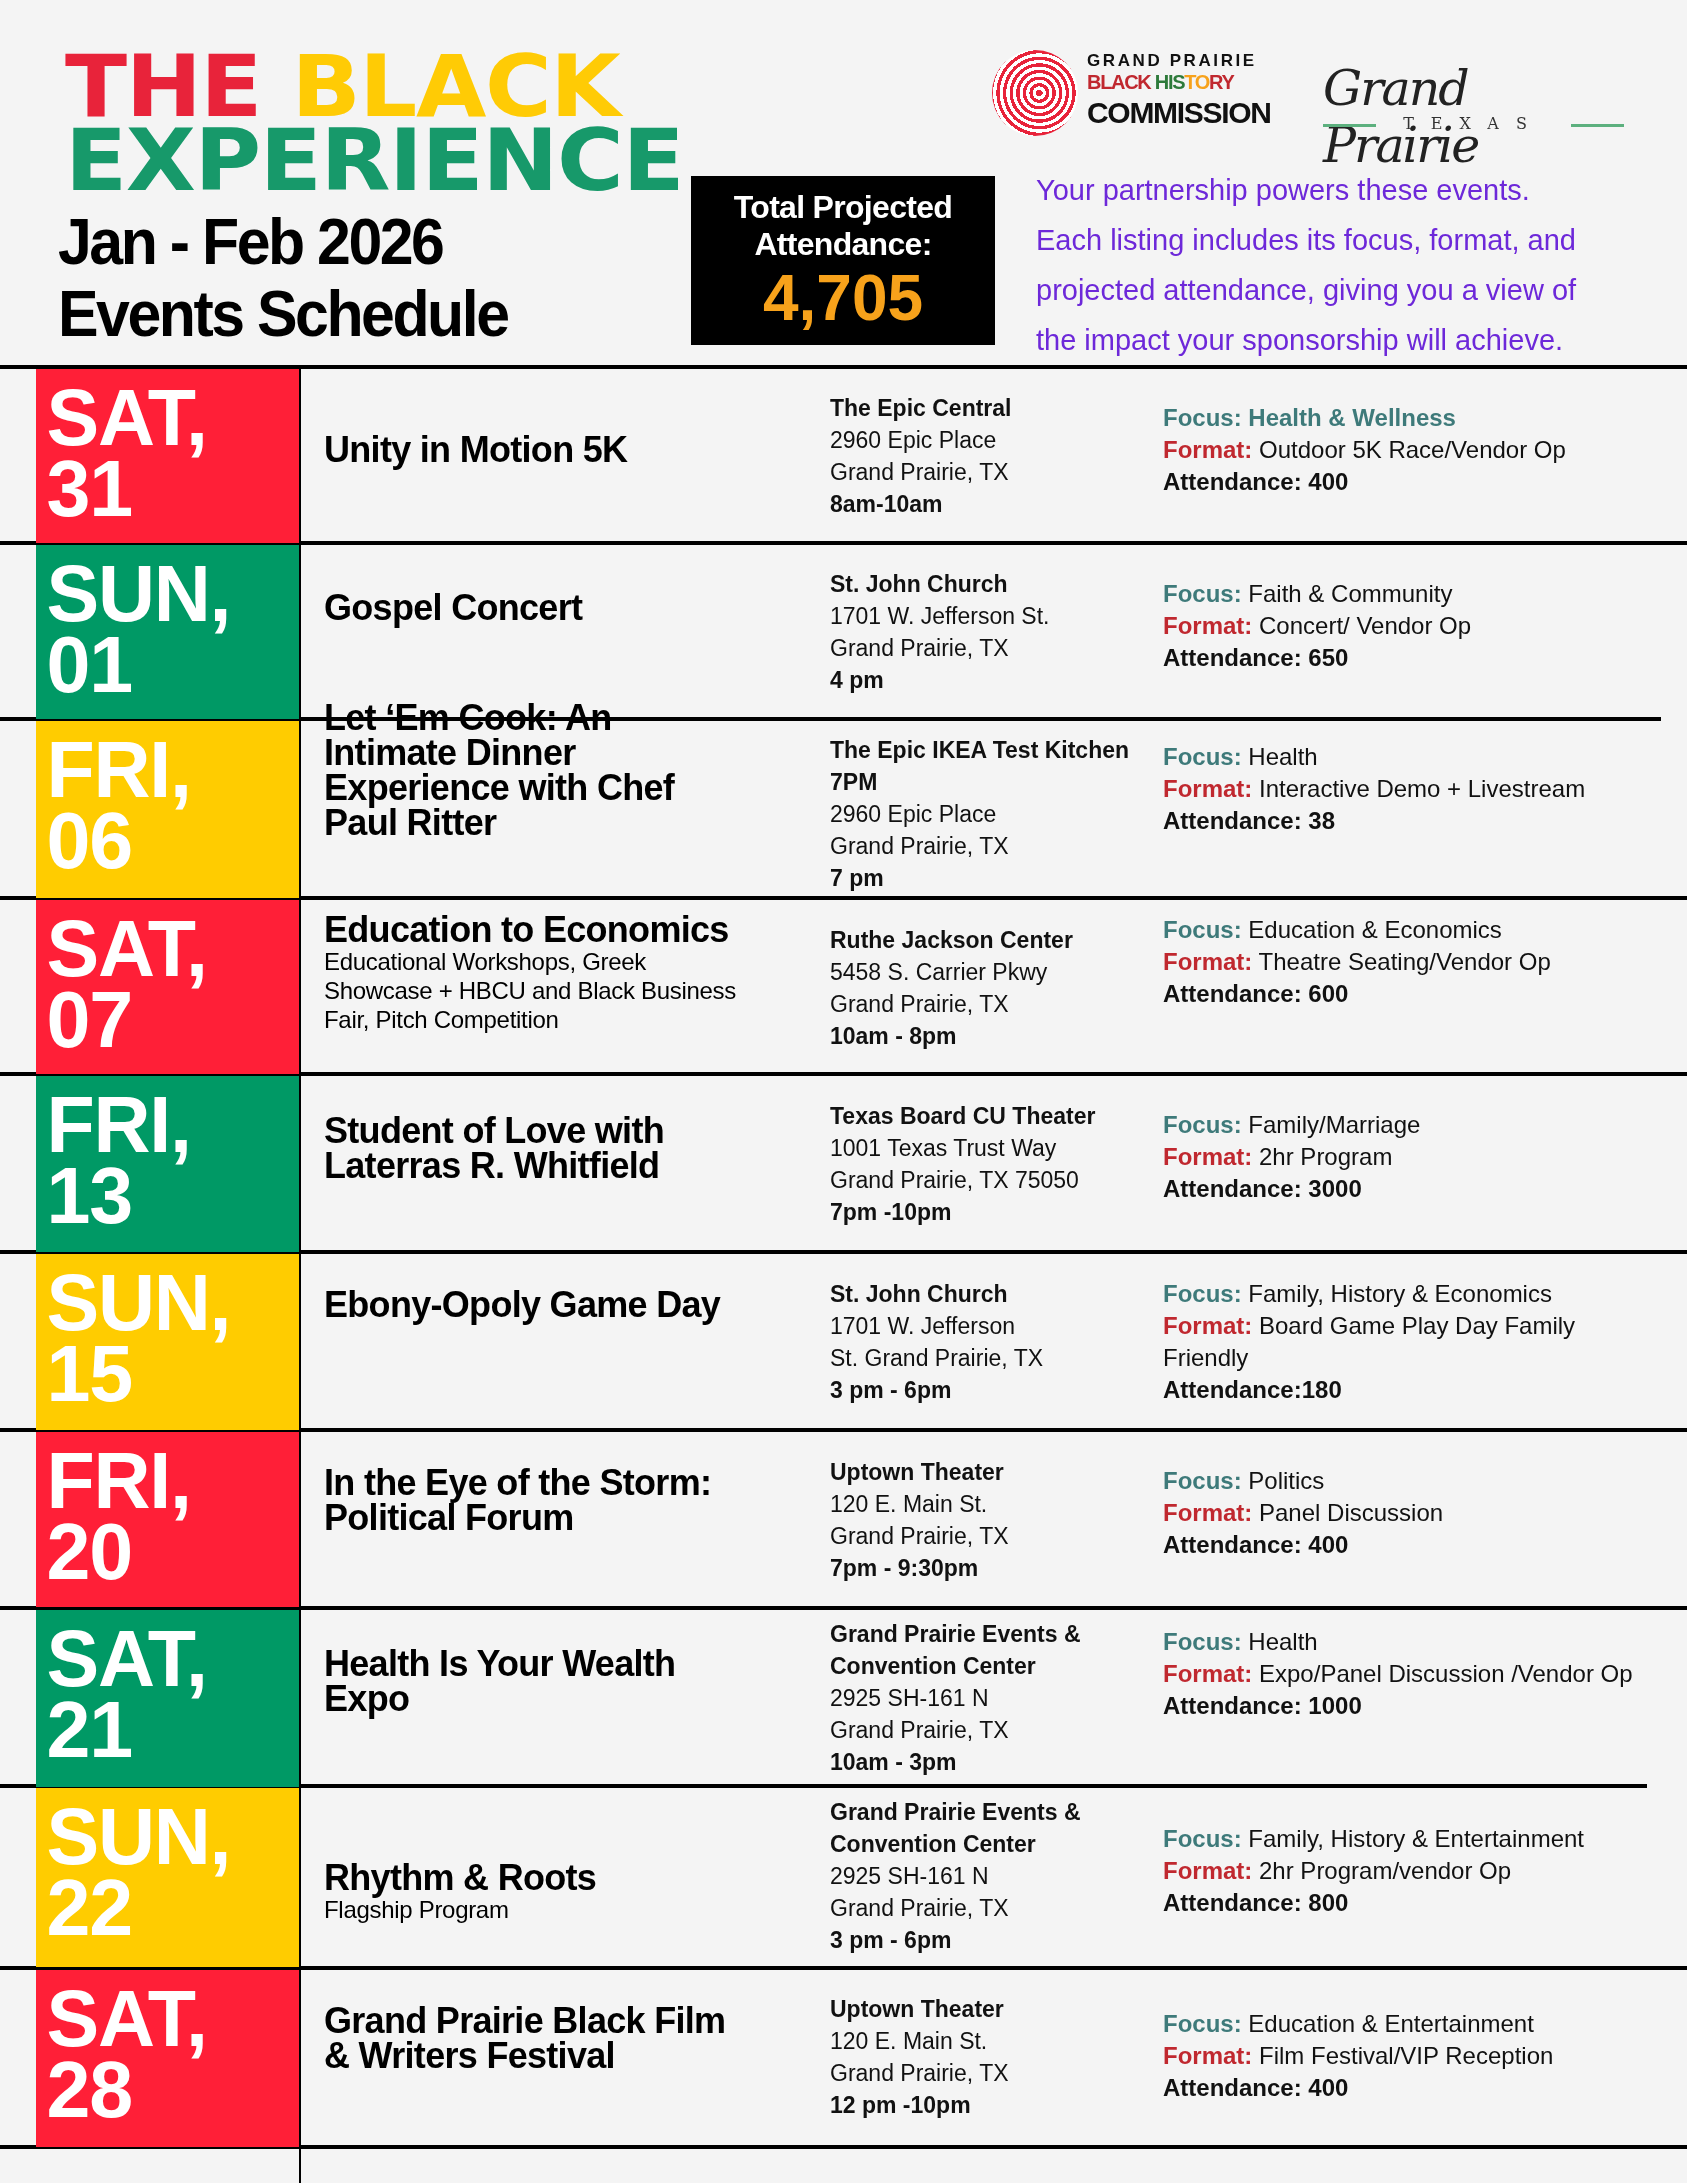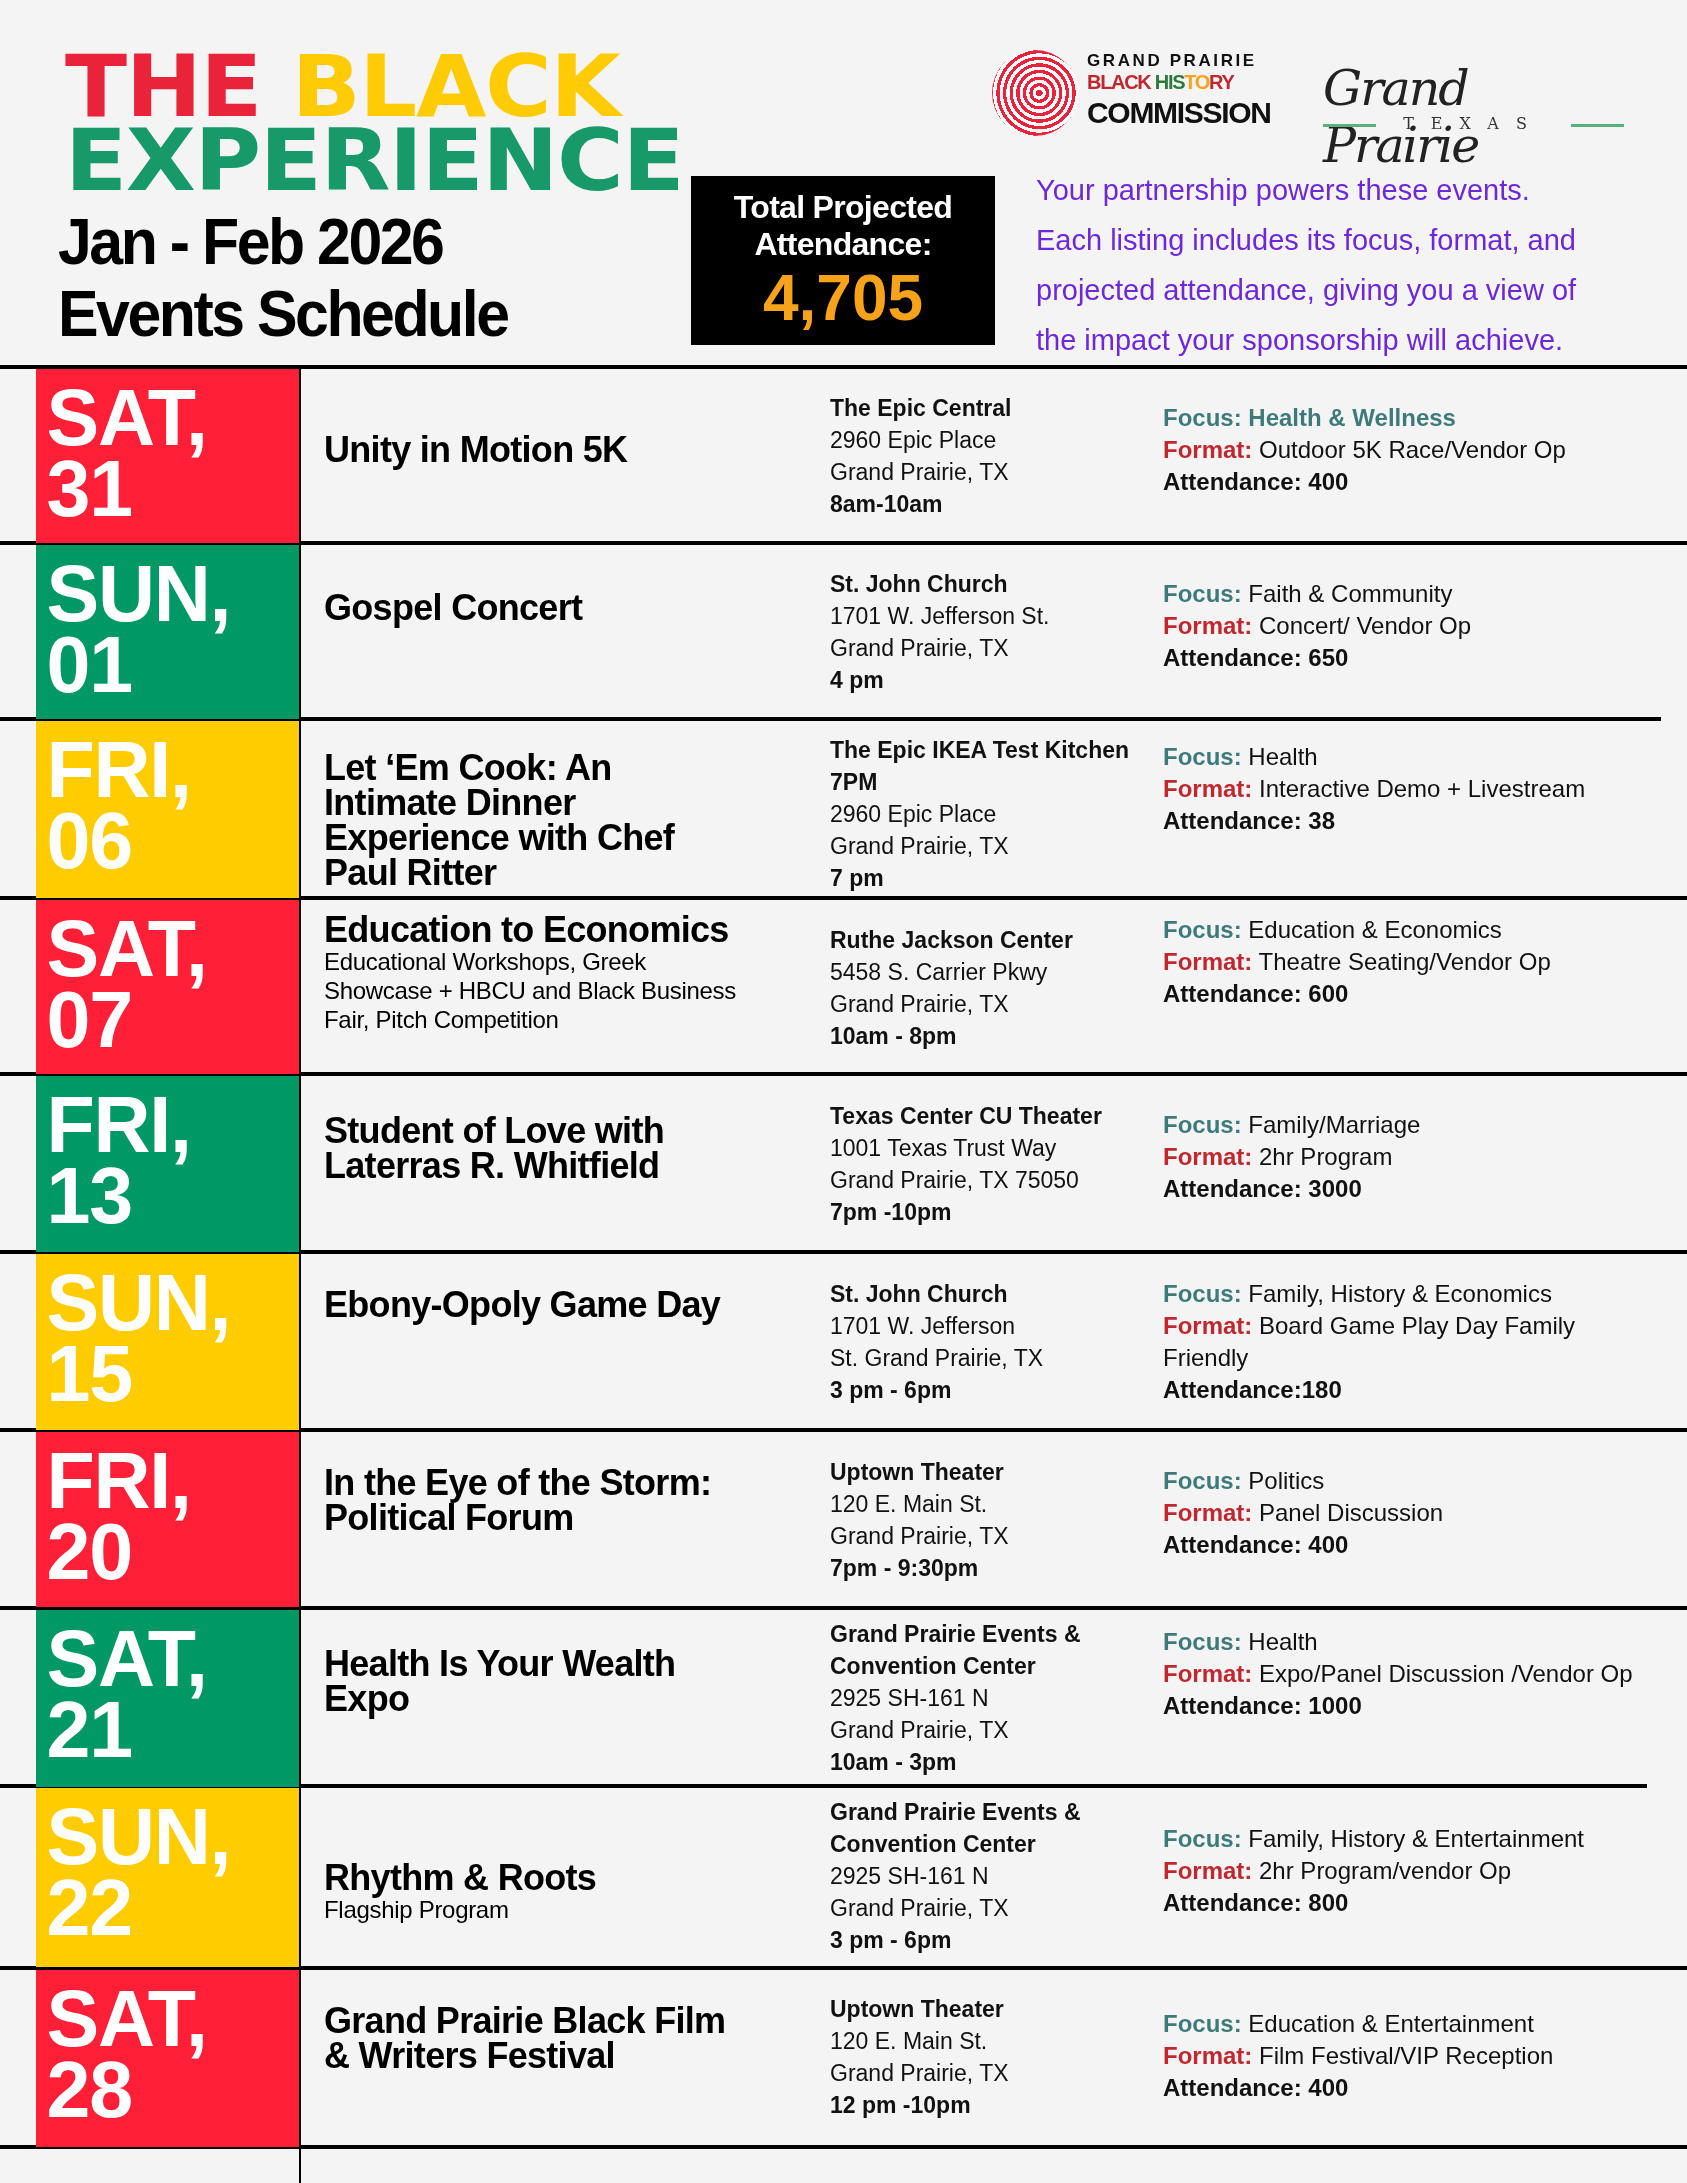--- a/index.html
+++ b/index.html
@@ -147,21 +147,21 @@
         <div class="b">Attendance: 650</div>
       </div>
     </div>
     <div>
       <div class="date-block" style="top:721px;height:177px;background:#ffcc00">
         <span>
           <span style="padding: 0px; display: block;">FRI,</span>
           <span style="padding: 0px; display: block;">06</span>
         </span>
       </div>
-      <div class="title" style="top:750px">
+      <div class="title" style="top:700px">
         <span>Let ‘Em Cook: An Intimate Dinner Experience with Chef Paul Ritter</span>
         
       </div>
       <div class="venue" style="top:734px">
         <div class="b">The Epic IKEA Test Kitchen 7PM</div>
         <div>2960 Epic Place</div>
         <div>Grand Prairie, TX</div>
         <div class="b">7 pm</div>
       </div>
       <div class="info" style="top:741px">
@@ -198,21 +198,21 @@
         <span>
           <span style="padding: 0px; display: block;">FRI,</span>
           <span style="padding: 0px; display: block;">13</span>
         </span>
       </div>
       <div class="title" style="top:1113px">
         <span>Student of Love with Laterras R. Whitfield</span>
         
       </div>
       <div class="venue" style="top:1100px">
-        <div class="b">Texas Center CU Theater</div>
+        <div class="b">Texas Board CU Theater</div>
         <div>1001 Texas Trust Way</div>
         <div>Grand Prairie, TX 75050</div>
         <div class="b">7pm -10pm</div>
       </div>
       <div class="info" style="top:1109px">
         <div><span class="lbl-focus">Focus:</span> <span>Family/Marriage</span></div>
         <div><span class="lbl-format">Format:</span> <span>2hr Program</span></div>
         <div class="b">Attendance: 3000</div>
       </div>
     </div>

